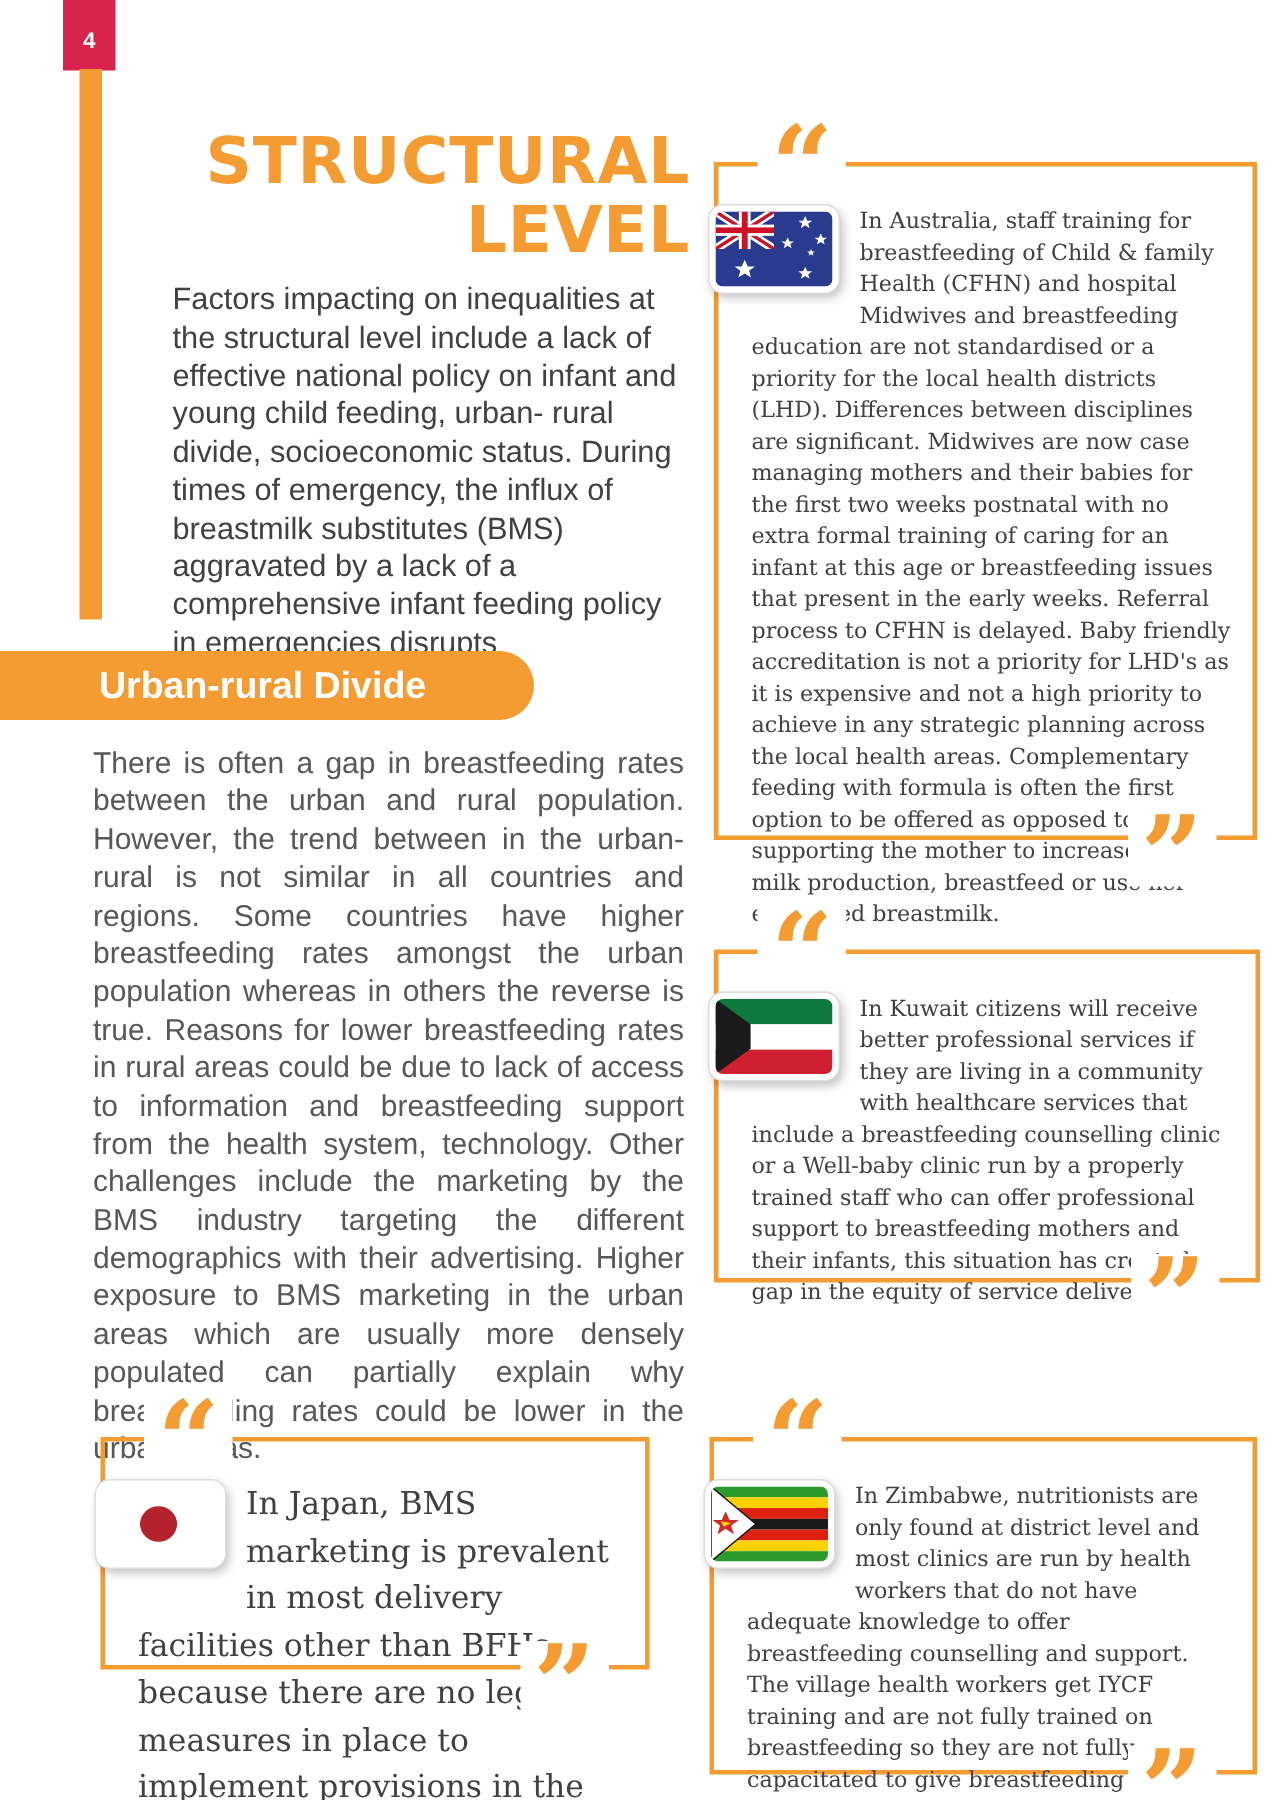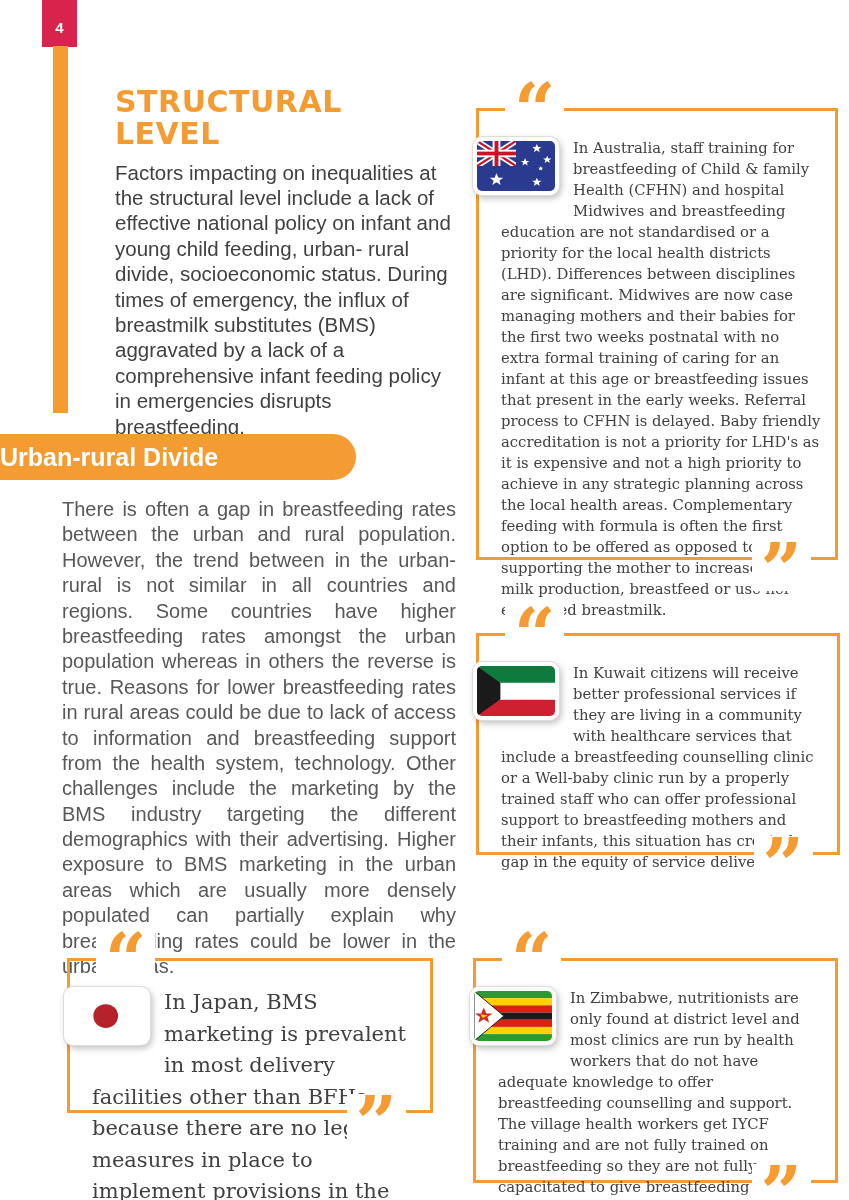--- a/index.html
+++ b/index.html
@@ -17,30 +17,30 @@
   .page-badge{
     position:absolute;left:42px;top:0;width:35px;height:47px;
     background:var(--badge-red);color:#fff;font-weight:bold;font-size:15px;
     display:flex;align-items:center;justify-content:center;padding-top:8px;box-sizing:border-box;
   }
   .vbar{position:absolute;left:53px;top:46px;width:15px;height:367px;background:var(--orange);}
   
   .masthead{position:absolute;left:115px;top:86px;width:345px;}
   .masthead h1{
     margin:0;color:var(--orange);font-family:"DejaVu Sans",sans-serif;
-    font-weight:800;font-size:30px;line-height:1.06;letter-spacing:0.5px;
+    font-weight:800;font-size:43px;line-height:1.06;letter-spacing:0.5px;text-align:right;
   }
   .intro{
     margin:10px 0 0 0;color:var(--dark-gray);font-size:20.5px;line-height:1.24;
   }
   
   .banner{
     position:absolute;left:0;top:434px;width:356px;height:46px;
     background:var(--orange);border-radius:0 23px 23px 0;
-    display:flex;align-items:center;box-sizing:border-box;
+    display:flex;align-items:center;padding-left:66px;box-sizing:border-box;
     color:#fff;font-weight:bold;font-size:25px;
   }
   
   .body-text{
     position:absolute;left:62px;top:497px;width:394px;margin:0;
     color:var(--body-gray);font-size:20px;line-height:1.27;text-align:justify;
   }
   
   .qbox{
     position:absolute;border:3px solid var(--orange);box-sizing:border-box;

